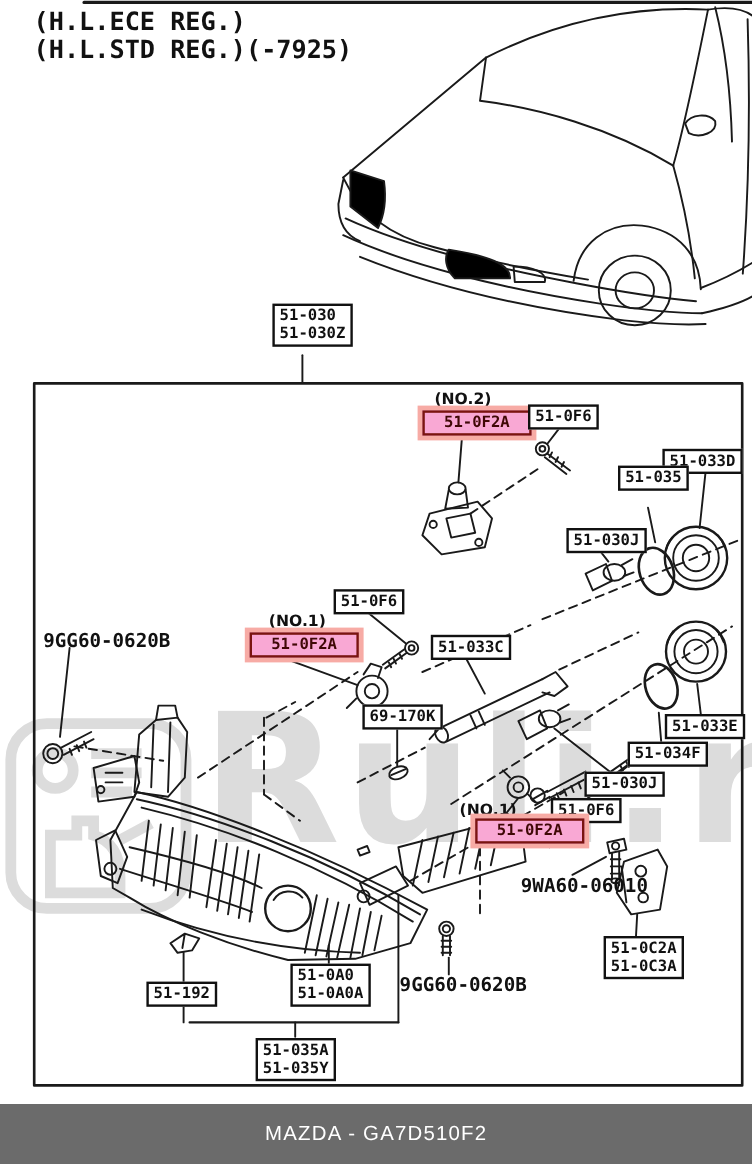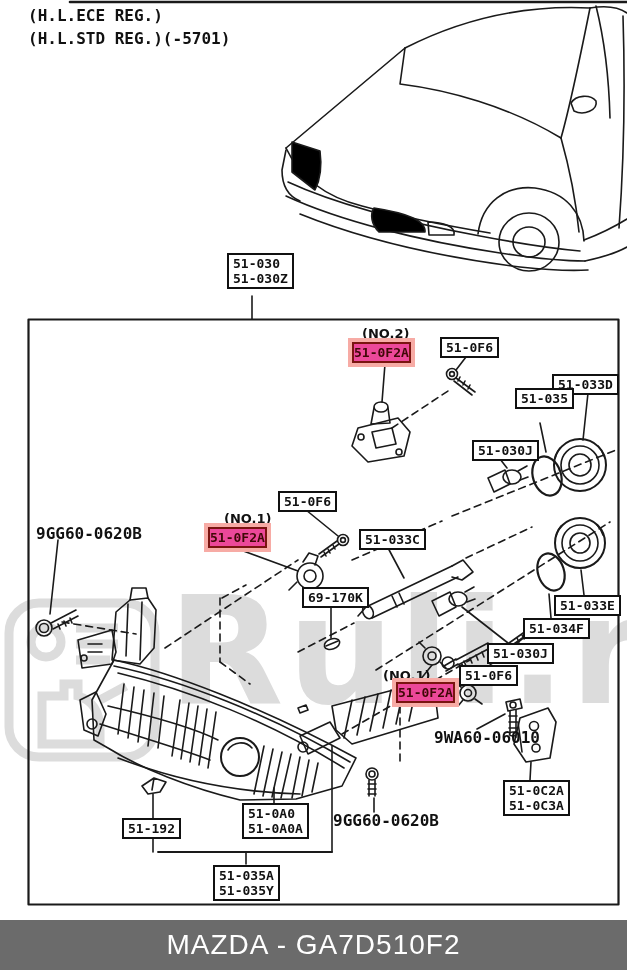--- a/index.html
+++ b/index.html
@@ -1,48 +1,48 @@
 <!DOCTYPE html>
 <html><head>
 <meta charset="utf-8">
 <style>
   html,body{margin:0;padding:0;background:#fff;}
   #stage{position:relative;width:627px;height:970px;background:#fff;overflow:hidden;
          font-family:"DejaVu Sans",sans-serif;}
   
   .hdr{position:absolute;left:28px;color:#111;font-family:"DejaVu Sans Mono",monospace;
-       font-weight:700;font-size:16px;letter-spacing:0px;white-space:nowrap;z-index:5;}
+       font-weight:700;font-size:21px;letter-spacing:0px;white-space:nowrap;z-index:5;}
   
   #wm{position:absolute;left:0;top:592px;width:627px;height:200px;z-index:1;overflow:hidden;}
   #wm-text{position:absolute;left:168px;top:-28px;font-family:"DejaVu Sans",sans-serif;
        font-weight:700;font-size:150px;color:#dcdcdc;letter-spacing:4px;white-space:nowrap;}
   
   svg.art{position:absolute;left:0;top:0;z-index:2;}
   
   #labels{position:absolute;left:0;top:0;width:518px;height:970px;z-index:4;}
   .lbl{position:absolute;font-family:"DejaVu Sans Mono",monospace;font-weight:700;
        font-size:13px;line-height:15px;color:#111;white-space:nowrap;}
   .lbl.boxed{border:2px solid #111;background:#fff;padding:1px 4px;}
-  .lbl.red{border:2px solid #7a1410;background:#ec4899;color:#400806;padding:1px 0;
+  .lbl.red{border:2px solid #7a1410;background:#f9a8d4;color:#400806;padding:1px 16px;
        box-shadow:0 0 0 4px #f7aba5;}
   .lbl.plain{font-size:16px;}
   .lbl.caption{font-family:"DejaVu Sans",sans-serif;font-size:13px;}
   
   #footer{position:absolute;left:0;top:920px;width:627px;height:50px;background:#6b6b6b;
        z-index:6;display:flex;align-items:center;justify-content:center;gap:34px;
-       color:#fff;font-size:28px;font-family:"Liberation Sans","DejaVu Sans",sans-serif;
+       color:#fff;font-size:17px;font-family:"Liberation Sans","DejaVu Sans",sans-serif;
        letter-spacing:1px;}
 </style>
 </head>
 <body>
 
 <div id="stage">
 
   <div class="hdr" style="top:6px">(H.L.ECE REG.)</div>
-  <div class="hdr" style="top:29px">(H.L.STD REG.)(-5701)</div>
+  <div class="hdr" style="top:29px">(H.L.STD REG.)(-7925)</div>
 
   <div id="wm">
     <svg width="160" height="170" style="position:absolute;left:2px;top:4px">
       <g fill="none" stroke="#dcdcdc" stroke-width="9">
         <rect x="7" y="7" width="146" height="154" rx="30"></rect>
         <circle cx="44" cy="46" r="15"></circle>
         <line x1="74" y1="32" x2="116" y2="32"></line>
         <line x1="74" y1="48" x2="116" y2="48"></line>
         <line x1="74" y1="64" x2="108" y2="64"></line>
         <path d="M40,100 h22 v-12 h14 v12 c14,4 22,16 22,34 v14 h-58 z"></path>

